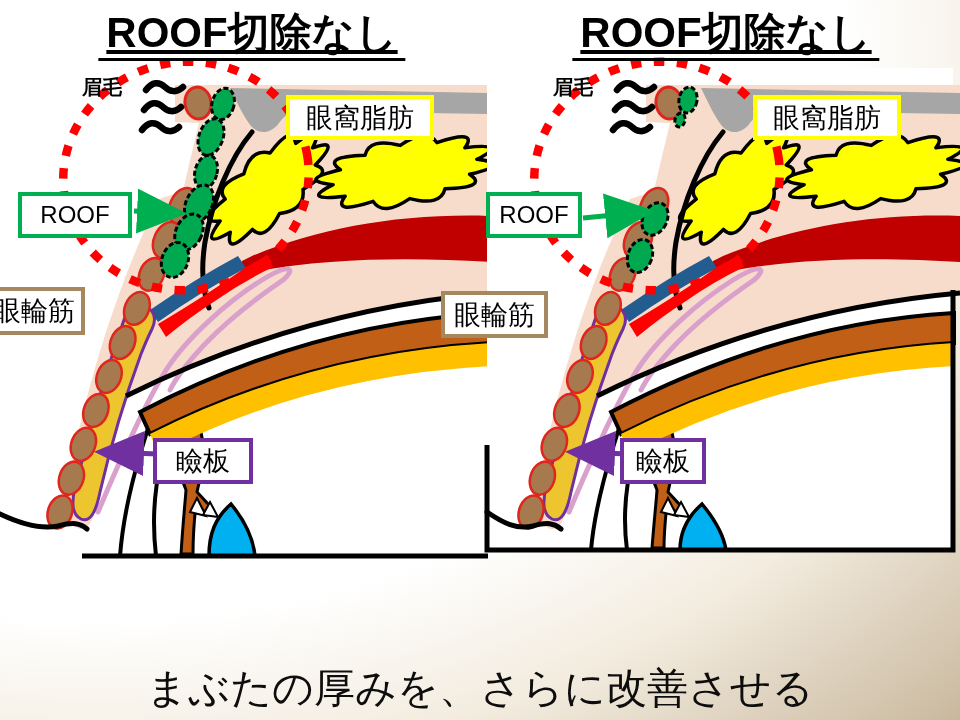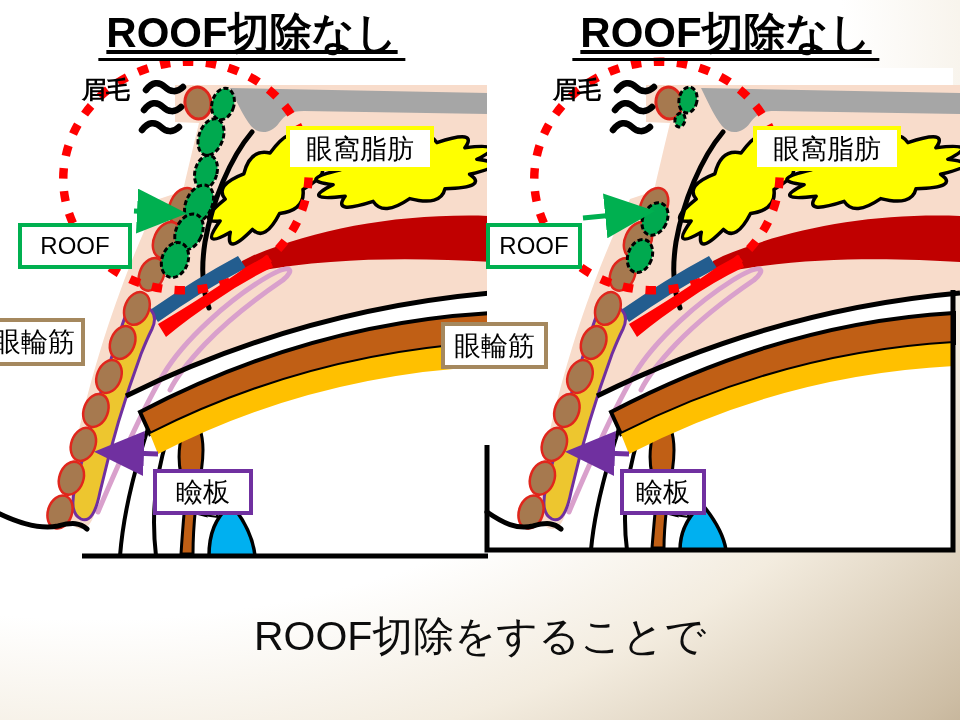--- a/index.html
+++ b/index.html
@@ -7,24 +7,24 @@
     position:relative;width:960px;height:720px;overflow:hidden;
     background: radial-gradient(150% 150% at 10% 8%, #ffffff 52%, #f3ecdf 66%, #cdbda4 84%, #9c8666 100%);
     font-family:"Liberation Sans","DejaVu Sans",sans-serif;
   }
   svg.art{position:absolute;left:0;top:0;z-index:1;}
   .title{
     position:absolute;top:10px;transform:translateX(-50%);
     font-size:42px;font-weight:700;color:#000;z-index:6;white-space:nowrap;
     border-bottom:3px solid #000;padding:0 8px 2px 8px;line-height:1.1;text-decoration:underline;
   }
-  .brow{position:absolute;font-size:24px;font-weight:700;color:#000;z-index:6;white-space:nowrap;}
+  .brow{position:absolute;font-size:20px;font-weight:700;color:#000;z-index:6;white-space:nowrap;}
   .lbl{
     position:absolute;background:#ffffff;color:#000;z-index:6;box-sizing:border-box;
-    display:flex;align-items:center;justify-content:center;white-space:nowrap;overflow:hidden;margin-top:31px;
+    display:flex;align-items:center;justify-content:center;white-space:nowrap;overflow:hidden;
   }
   .lbl-fat{border:4px solid #ffff00;font-size:27px;}
   .lbl-roof{border:4px solid #00b050;font-size:24px;}
   .lbl-orb{border:4px solid #a5885e;font-size:27px;}
   .lbl-tar{border:4px solid #7030a0;font-size:27px;text-align:right;}
   .caption{
     position:absolute;left:480px;transform:translateX(-50%);
     font-size:41px;color:#0d0d0d;z-index:6;white-space:nowrap;line-height:1.2;
   }
 </style>
@@ -170,15 +170,15 @@
 
   <div class="lbl lbl-roof" style="left:18px;top:192px;width:114px;height:46px">ROOF</div>
   <div class="lbl lbl-roof" style="left:486px;top:192px;width:96px;height:46px">ROOF</div>
 
   <div class="lbl lbl-orb" style="left:-16px;top:287px;width:101px;height:48px">眼輪筋</div>
   <div class="lbl lbl-orb" style="left:441px;top:291px;width:107px;height:47px">眼輪筋</div>
 
   <div class="lbl lbl-tar" style="left:153px;top:438px;width:100px;height:46px">瞼板</div>
   <div class="lbl lbl-tar" style="left:620px;top:438px;width:86px;height:46px">瞼板</div>
 
-  <div class="caption" style="top:612px">ROOF切除をすることで</div>
+  <div class="caption" style="top:664px">まぶたの厚みを、さらに改善させる</div>
 
 </div>
 
 </body></html>

